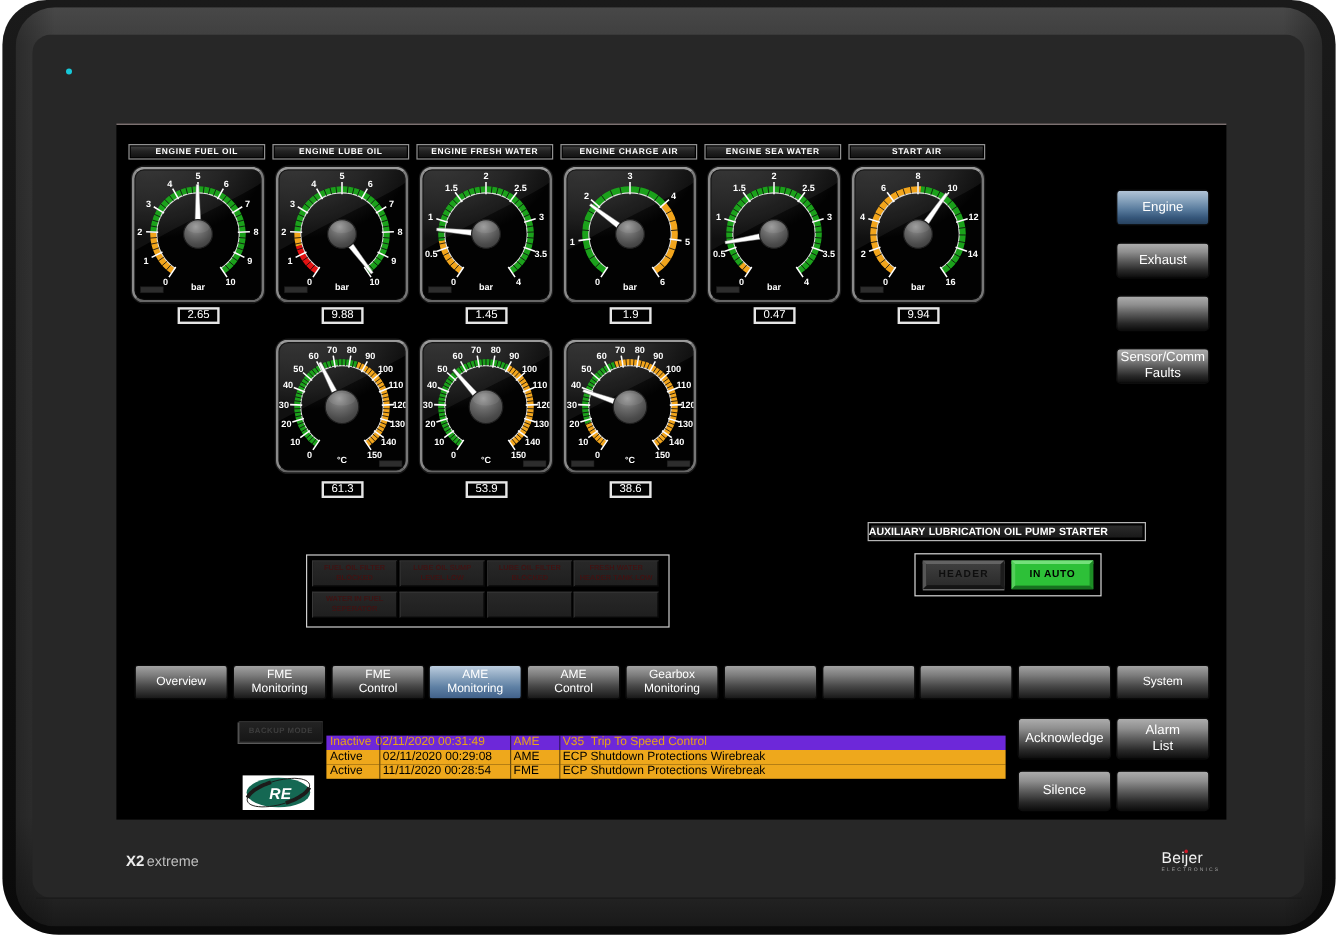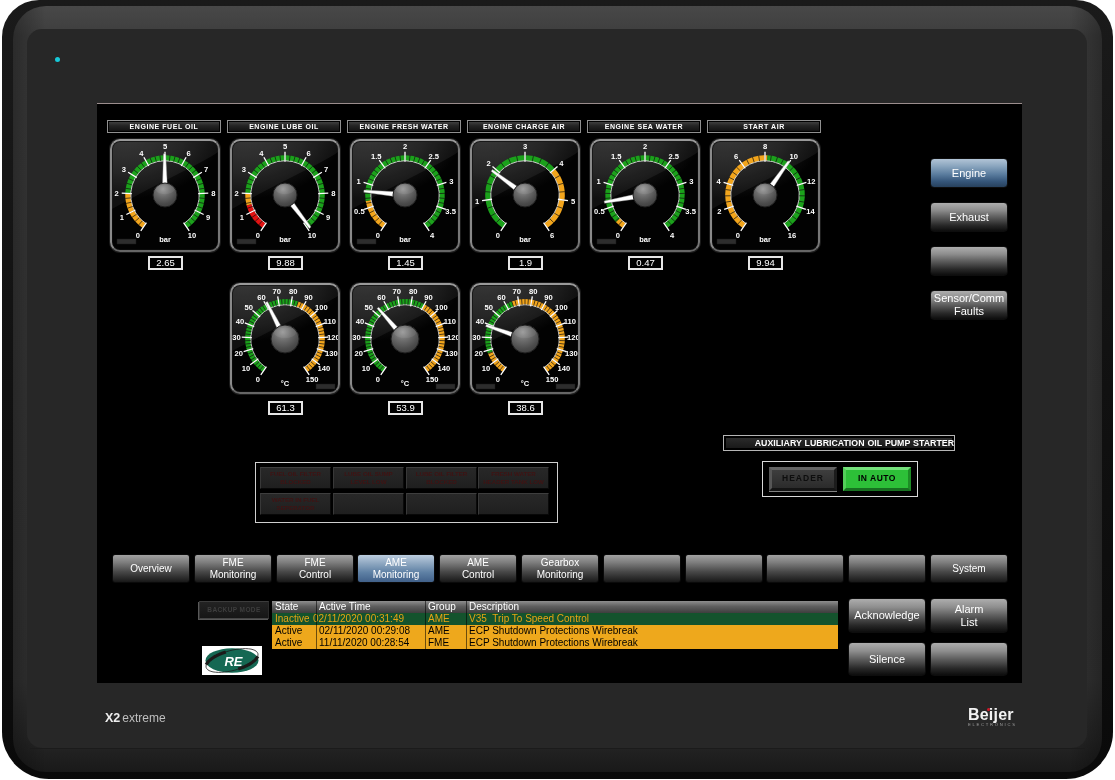--- a/index.html
+++ b/index.html
@@ -305,21 +305,21 @@
         <polygon points="49.13,49.90 14.34,39.42 13.62,41.50 47.42,54.82" fill="#ffffff" stroke="#8a8a8a" stroke-width="0.4"></polygon>
         <circle cx="53" cy="54" r="14.0" fill="url(#hubg)" stroke="#1f1f1f" stroke-width="1"></circle>
         <ellipse cx="53" cy="47.7" rx="10.9" ry="5.3" fill="rgba(255,255,255,0.07)"></ellipse>
       </svg>
     </div>
     <div class="vbox" style="left:411px;top:298px">38.6</div>
     <div class="btn blue" style="left:833px;top:55px;height:30px">Engine</div>
     <div class="btn " style="left:833px;top:99px;height:30px">Exhaust</div>
     <div class="btn " style="left:833px;top:143px;height:30px"></div>
     <div class="btn " style="left:833px;top:187px;height:30px">Sensor/Comm<br>Faults</div>
-    <div style="position:absolute;left:626px;top:332px;width:232px;height:16px;border:1px solid #b5b5b5;box-shadow:inset 0 0 0 2px #000;background:linear-gradient(180deg,#2e2e2e,#161616);color:#fff;font-size:8.8px;font-weight:bold;text-align:right;line-height:14px;word-spacing:0.5px;letter-spacing:0;white-space:nowrap;">AUXILIARY LUBRICATION OIL PUMP STARTER</div>
+    <div style="position:absolute;left:626px;top:332px;width:232px;height:16px;border:1px solid #b5b5b5;box-shadow:inset 0 0 0 2px #000;background:linear-gradient(180deg,#2e2e2e,#161616);color:#fff;font-size:8.8px;font-weight:bold;text-align:left;line-height:14px;word-spacing:0.5px;letter-spacing:0;white-space:nowrap;">AUXILIARY LUBRICATION OIL PUMP STARTER</div>
     <div style="position:absolute;left:665px;top:358px;width:156px;height:36px;border:1px solid #d9d9d9;background:#000"></div>
     <div style="position:absolute;left:672px;top:364px;width:68px;height:24px;background:linear-gradient(180deg,#3e3e3e,#2b2b2b);border:3px solid;border-color:#636363 #1c1c1c #141414 #565656;color:#0e0e0e;font-size:8.5px;font-weight:bold;letter-spacing:1px;text-align:center;line-height:17px;box-shadow:0 1px 0 #808080">HEADER</div>
     <div style="position:absolute;left:746px;top:364px;width:68px;height:24px;background:#2dc038;border:3px solid;border-color:#74e07b #1d8d25 #177020 #52cf59;color:#000;font-size:8.5px;font-weight:bold;letter-spacing:0.5px;text-align:center;line-height:17px">IN AUTO</div>
     <div style="position:absolute;left:158px;top:359px;width:303px;height:61px;border:1px solid #cfcfcf;background:#000"></div>
     <div class="gcell" style="left:163px;top:364px">FUEL OIL FILTER<br>BLOCKED</div>
     <div class="gcell" style="left:236px;top:364px">LUBE OIL SUMP<br>LEVEL LOW</div>
     <div class="gcell" style="left:309px;top:364px">LUBE OIL FILTER<br>BLOCKED</div>
     <div class="gcell" style="left:381px;top:364px">FRESH WATER<br>HEADER TANK LOW</div>
     <div class="gcell" style="left:163px;top:390px">WATER IN FUEL<br>SEPERATOR</div>
     <div class="gcell" style="left:236px;top:390px"></div>
@@ -330,30 +330,21 @@
     <div class="tab" style="left:179px">FME<br>Control</div>
     <div class="tab tabsel" style="left:260px">AME<br>Monitoring</div>
     <div class="tab" style="left:342px">AME<br>Control</div>
     <div class="tab" style="left:424px">Gearbox<br>Monitoring</div>
     <div class="tab" style="left:506px"></div>
     <div class="tab" style="left:588px"></div>
     <div class="tab" style="left:669px"></div>
     <div class="tab" style="left:751px"></div>
     <div class="tab" style="left:833px">System</div>
     <div style="position:absolute;left:102px;top:498px;width:70px;height:18px;background:linear-gradient(180deg,#232323,#161616);border:1px solid;border-color:#3c3c3c #2a2a2a #444 #333;box-shadow:-1px 1px 0 #595959;color:#3e3e3e;font-size:6.5px;font-weight:bold;letter-spacing:0.4px;text-align:center;line-height:16px">BACKUP MODE</div>
-    <div style="position:absolute;left:175px;top:498px;width:566px;height:12px;background:linear-gradient(180deg,#8e8e8e,#5e5e5e 45%,#3e3e3e);color:#fff">
-      <div class="tcell" style="left:3px;top:0px;line-height:12px">State</div>
-      <div class="tcell" style="left:47px;top:0px;line-height:12px">Active Time</div>
-      <div class="tcell" style="left:156px;top:0px;line-height:12px">Group</div>
-      <div class="tcell" style="left:197px;top:0px;line-height:12px">Description</div>
-      <div style="position:absolute;left:44px;top:0;width:1px;height:12px;background:rgba(0,0,0,0.55)"></div>
-      <div style="position:absolute;left:153px;top:0;width:1px;height:12px;background:rgba(0,0,0,0.55)"></div>
-      <div style="position:absolute;left:194px;top:0;width:1px;height:12px;background:rgba(0,0,0,0.55)"></div>
-    </div>
-    <div style="position:absolute;left:175px;top:510px;width:566px;height:12px;background:#14532d;color:#e8a414">
+    <div style="position:absolute;left:175px;top:510px;width:566px;height:12px;background:#6d28d9;color:#e8a414">
       <div class="tcell" style="left:3px;top:0px;line-height:12px">Inactive</div>
       <div class="tcell" style="left:41px;top:0px;line-height:12px">02/11/2020 00:31:49</div>
       <div class="tcell" style="left:156px;top:0px;line-height:12px">AME</div>
       <div class="tcell" style="left:197px;top:0px;line-height:12px">V35&nbsp;&nbsp;Trip To Speed Control</div>
       <div style="position:absolute;left:44px;top:0;width:1px;height:12px;background:rgba(0,0,0,0.55)"></div>
       <div style="position:absolute;left:153px;top:0;width:1px;height:12px;background:rgba(0,0,0,0.55)"></div>
       <div style="position:absolute;left:194px;top:0;width:1px;height:12px;background:rgba(0,0,0,0.55)"></div>
     </div>
     <div style="position:absolute;left:175px;top:522px;width:566px;height:12px;background:#eea81c;color:#000">
       <div class="tcell" style="left:3px;top:0px;line-height:12px">Active</div>
@@ -381,16 +372,16 @@
 <path d="M 55.7 10.3 L 55.4 11.0 L 55.0 11.6 L 54.5 12.3 L 54.0 13.0 L 53.4 13.7 L 52.7 14.4 L 51.9 15.1 L 51.0 15.8 L 50.1 16.5 L 49.1 17.1 L 48.0 17.8 L 46.9 18.5 L 45.7 19.1 L 44.5 19.8 L 43.2 20.4 L 41.9 21.0 L 40.5 21.5 L 39.1 22.1 L 37.6 22.6 L 36.2 23.1" fill="none" stroke="#1c1b1a" stroke-width="3.2"></path>
 <text x="31.5" y="20" text-anchor="middle" font-family="Liberation Sans" font-size="13" font-weight="bold" font-style="italic" fill="#ffffff">RE</text>
 </svg>
     <div class="btn" style="left:751px;top:495px;height:35px">Acknowledge</div>
     <div class="btn" style="left:833px;top:495px;height:35px">Alarm<br>List</div>
     <div class="btn" style="left:751px;top:539px;height:34px">Silence</div>
     <div class="btn" style="left:833px;top:539px;height:34px"></div>
   </div>
 <div style="position:absolute;left:105px;top:711px;color:#ededed;font-size:12.5px;font-weight:bold">X2<span style="color:#bfbfbf;font-weight:normal;font-size:12px;padding-left:2px">extreme</span></div>
 <div style="position:absolute;left:968px;top:708px;width:60px;height:26px">
-<div style="color:#f2f2f2;font-size:16px;font-weight:bold;letter-spacing:0.2px;line-height:13px">Beijer</div>
+<div style="color:#f2f2f2;font-size:13px;font-weight:normal;letter-spacing:0.2px;line-height:13px">Beijer</div>
 <div style="position:absolute;left:18.7px;top:1.3px;width:3.6px;height:2.6px;background:#272727"></div>
 <div style="position:absolute;left:19.3px;top:-0.4px;width:3.2px;height:3.2px;border-radius:50%;background:#d01828"></div>
 <div style="color:#9f9f9f;font-size:4.2px;letter-spacing:1.72px;line-height:5px;margin-top:1px">ELECTRONICS</div>
 </div>
 </body></html>

